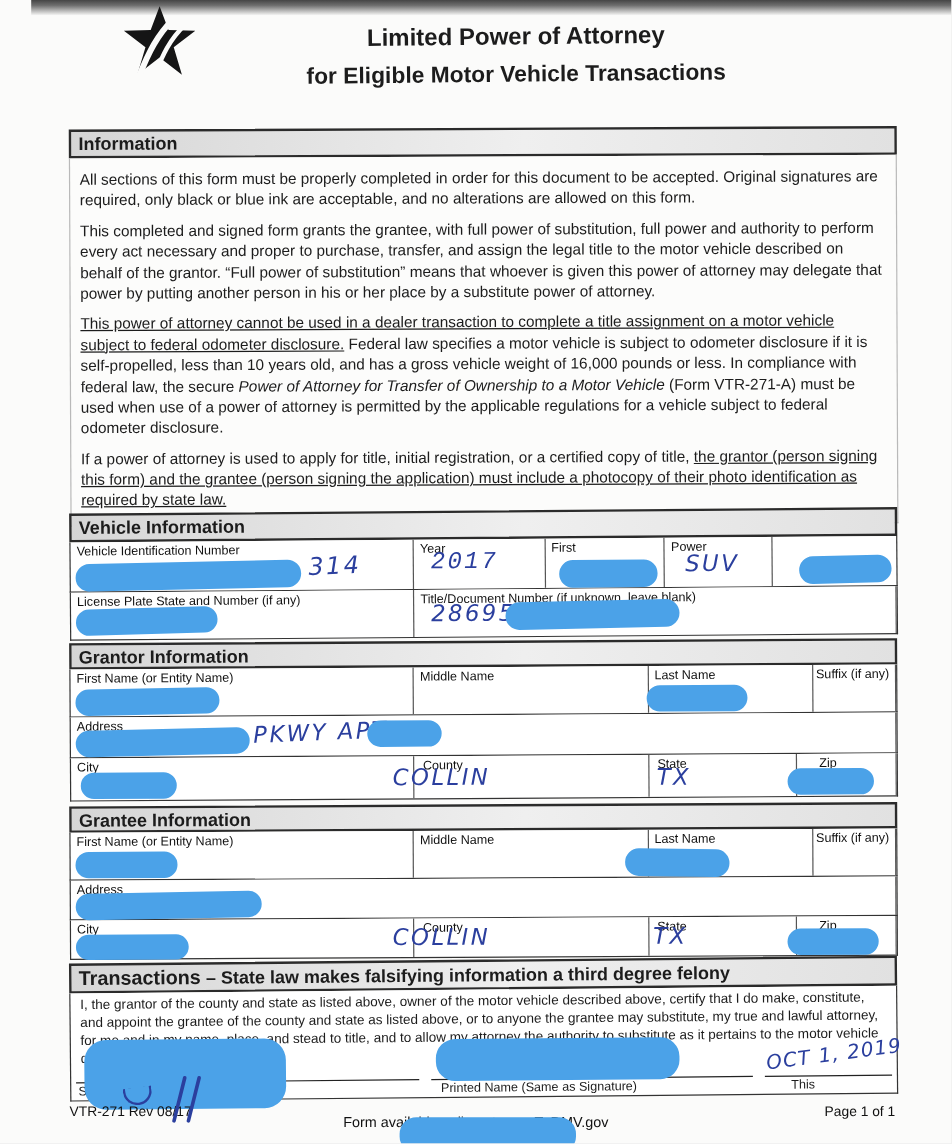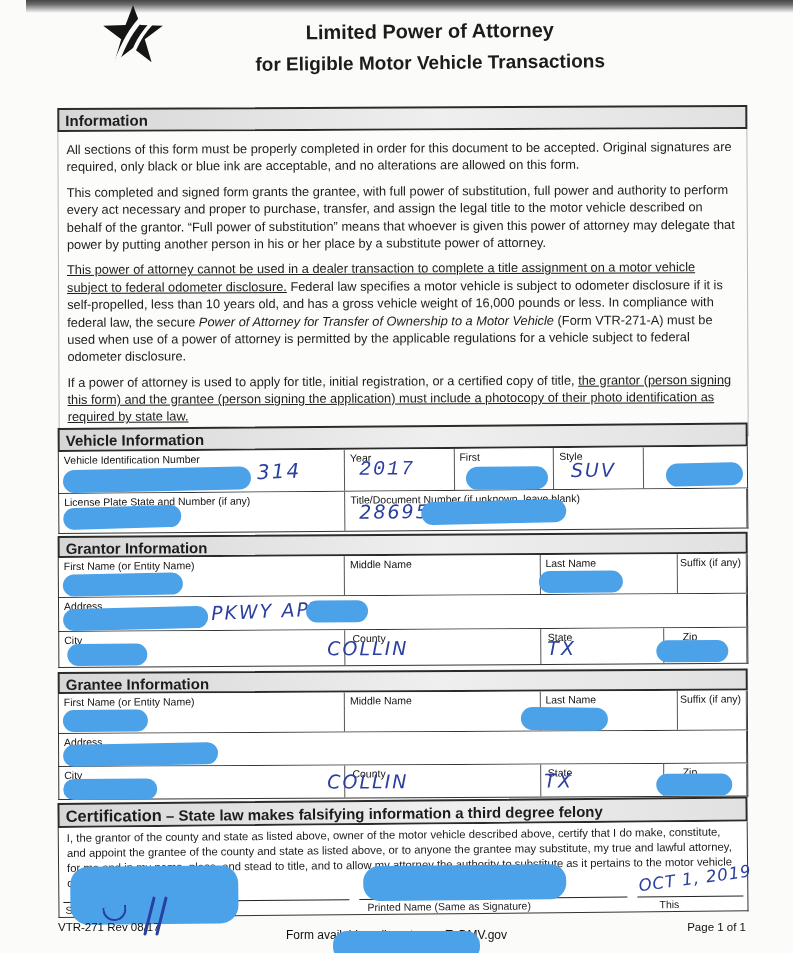--- a/index.html
+++ b/index.html
@@ -92,21 +92,21 @@
       <div class="cell" style="width:41.6%;">
           <div class="lbl">Vehicle Identification Number</div>
         </div>
       <div class="cell" style="width:15.9%;">
           <div class="lbl">Year</div>
         </div>
       <div class="cell" style="width:14.5%;">
           <div class="lbl">First</div>
         </div>
       <div class="cell" style="width:13%;">
-          <div class="lbl">Style</div>
+          <div class="lbl">Power</div>
         </div>
       <div class="redact" style="left:4px; top:17px; width:188px; height:23px; transform:rotate(-0.8deg);"></div>
       <div class="hw" style="left:198px; top:9px; font-size:20px; transform:rotate(-2deg);">314</div>
       <div class="hw" style="left:300px; top:8px; font-size:20px;font-family:Liberation Mono, monospace;">2017</div>
       <div class="redact" style="left:407px; top:18px; width:82px; height:23px;"></div>
       <div class="hw" style="left:512px; top:11px;">SUV</div>
       <div class="redact" style="left:607px; top:16px; width:77px; height:23px; transform:rotate(-1deg);"></div>
     </div>
     <div class="frow" style="height:40px;">
       <div class="cell" style="width:41.6%;">
@@ -205,21 +205,21 @@
           <div class="lbl" style="padding-left:18px;">Zip</div>
         </div>
       <div class="redact" style="left:4px; top:12px; width:94px; height:21px;"></div>
       <div class="hw" style="left:268px; top:5px;">COLLIN</div>
       <div class="hw" style="left:485px; top:5px;">TX</div>
       <div class="redact" style="left:597px; top:10px; width:76px; height:22px;"></div>
     </div>
   </div>
 
   <div class="sec" style="top:803px; transform:rotate(-0.55deg);">
-    <div class="secbar" style="height:25px; font-size:15px;"><span style="font-size:16.5px;">Certification</span><span> – State law makes falsifying information a third degree felony</span></div>
+    <div class="secbar" style="height:25px; font-size:15px;"><span style="font-size:16.5px;">Transactions</span><span> – State law makes falsifying information a third degree felony</span></div>
     <div class="certbody">
       <div class="certtext">I, the grantor of the county and state as listed above, owner of the motor vehicle described above, certify that I do make, constitute, and appoint the grantee of the county and state as listed above, or to anyone the grantee may substitute, my true and lawful attorney, for me and in my name, place, and stead to title, and to allow my attorney the authority to substitute as it pertains to the motor vehicle described above.</div>
       <div class="sigline" style="left:4px; width:286px;"></div>
       <div class="sigline" style="left:300px; width:268px;"></div>
       <div class="sigline" style="left:578px; width:106px;"></div>
       <div class="siglbl" style="left:6px;">Signature</div>
       <div class="siglbl" style="left:308px;">Printed Name (Same as Signature)</div>
       <div class="siglbl" style="left:600px;">This</div>
     </div>
     <div class="redact" style="left:12px; top:64px; width:168px; height:58px; border-radius:18px;"></div>

